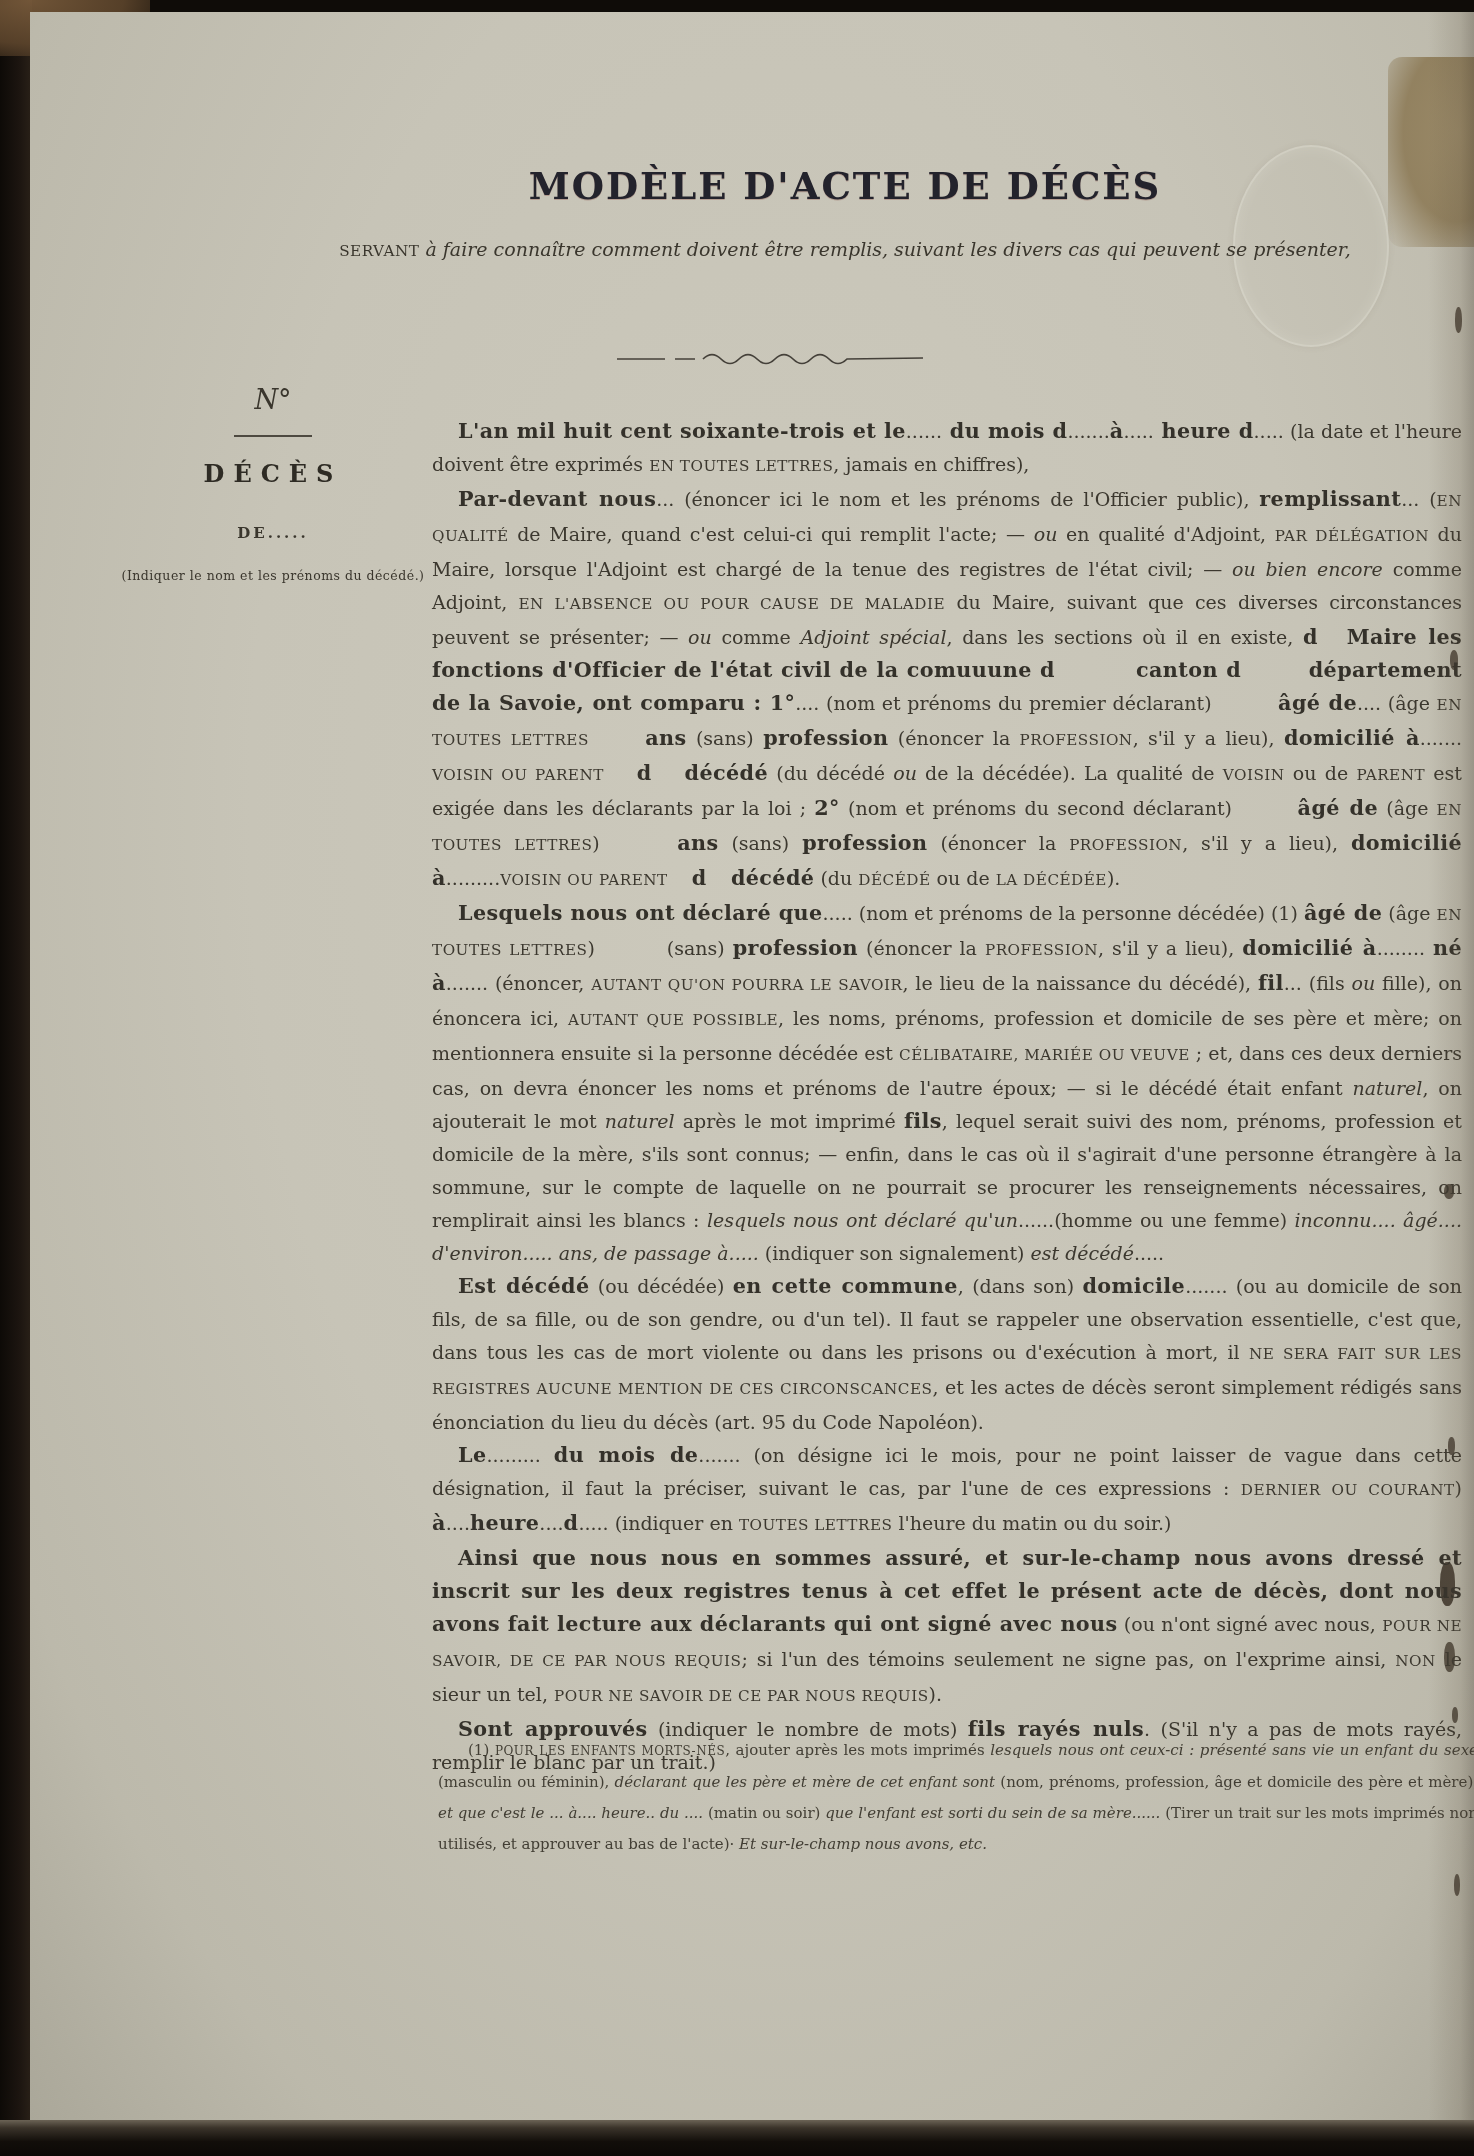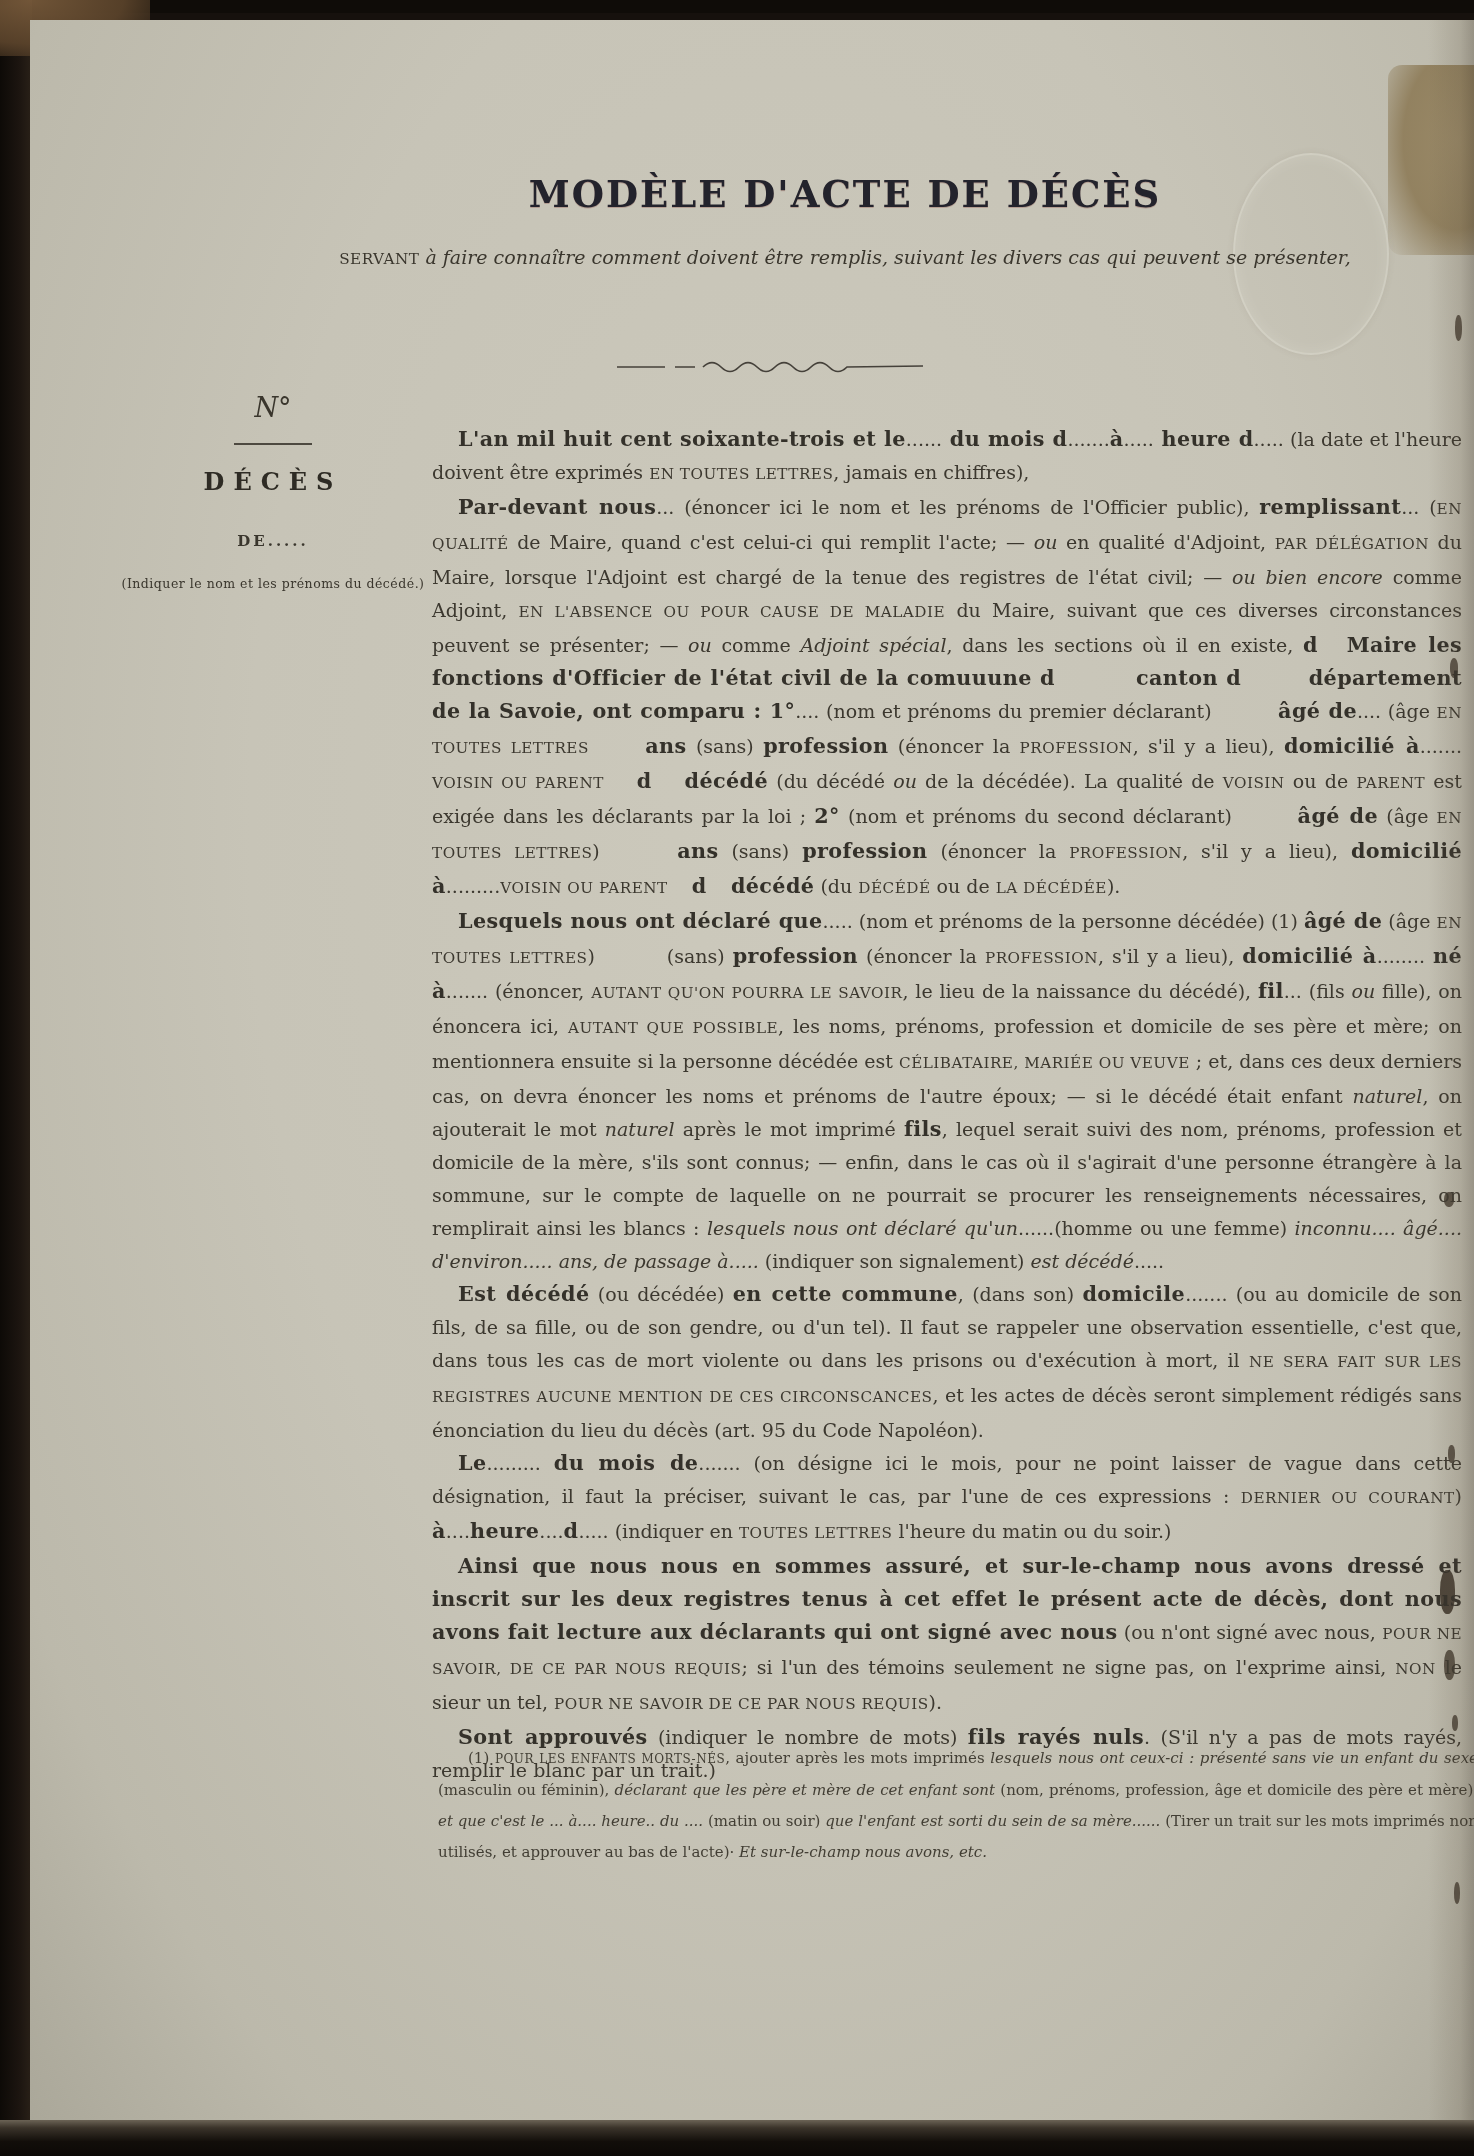--- a/index.html
+++ b/index.html
@@ -8,21 +8,21 @@
   
   .edge-left{position:absolute;left:0;top:0;width:32px;height:2156px;
              background:linear-gradient(90deg,#0d0a07 0%,#1c1510 60%,#2a2118 100%);}
   .corner-tl{position:absolute;left:0;top:0;width:150px;height:56px;
              background:radial-gradient(ellipse at 20% 0%,#7a5c3c 0%,#5d452c 55%,rgba(40,30,20,0) 100%);
              opacity:.9;}
   .edge-top{position:absolute;left:0;top:0;width:1474px;height:13px;background:#0f0c08;}
   .edge-bottom{position:absolute;left:0;top:2120px;width:1474px;height:36px;
                background:linear-gradient(180deg,#6b6355 0%,#3a332a 22%,#120e0a 60%,#0c0906 100%);}
   
-  .page{position:absolute;left:30px;top:20px;width:1444px;height:2110px;
+  .page{position:absolute;left:30px;top:12px;width:1444px;height:2110px;
         background:radial-gradient(ellipse at 52% 38%,#ccc9bc 0%,#c7c4b7 50%,#bcb9ab 82%,#aaa799 100%);
         color:#3c382f;}
   .page::after{content:"";position:absolute;right:0;top:0;width:46px;height:100%;
         background:linear-gradient(90deg,rgba(90,78,60,0) 0%,rgba(90,78,60,.18) 70%,rgba(60,50,38,.30) 100%);}
   .stain{position:absolute;background:#3a3026;border-radius:45%;opacity:.75;}
   .tan-blob{position:absolute;right:0;top:45px;width:86px;height:190px;border-radius:14px 0 0 14px;
         background:radial-gradient(ellipse at 80% 40%,#93805b 0%,#8a7752 55%,rgba(140,120,85,0) 100%);
         opacity:.85;}
   .stamp{position:absolute;left:1203px;top:133px;width:152px;height:198px;border-radius:50%;
          border:2px solid rgba(255,255,248,.22);

